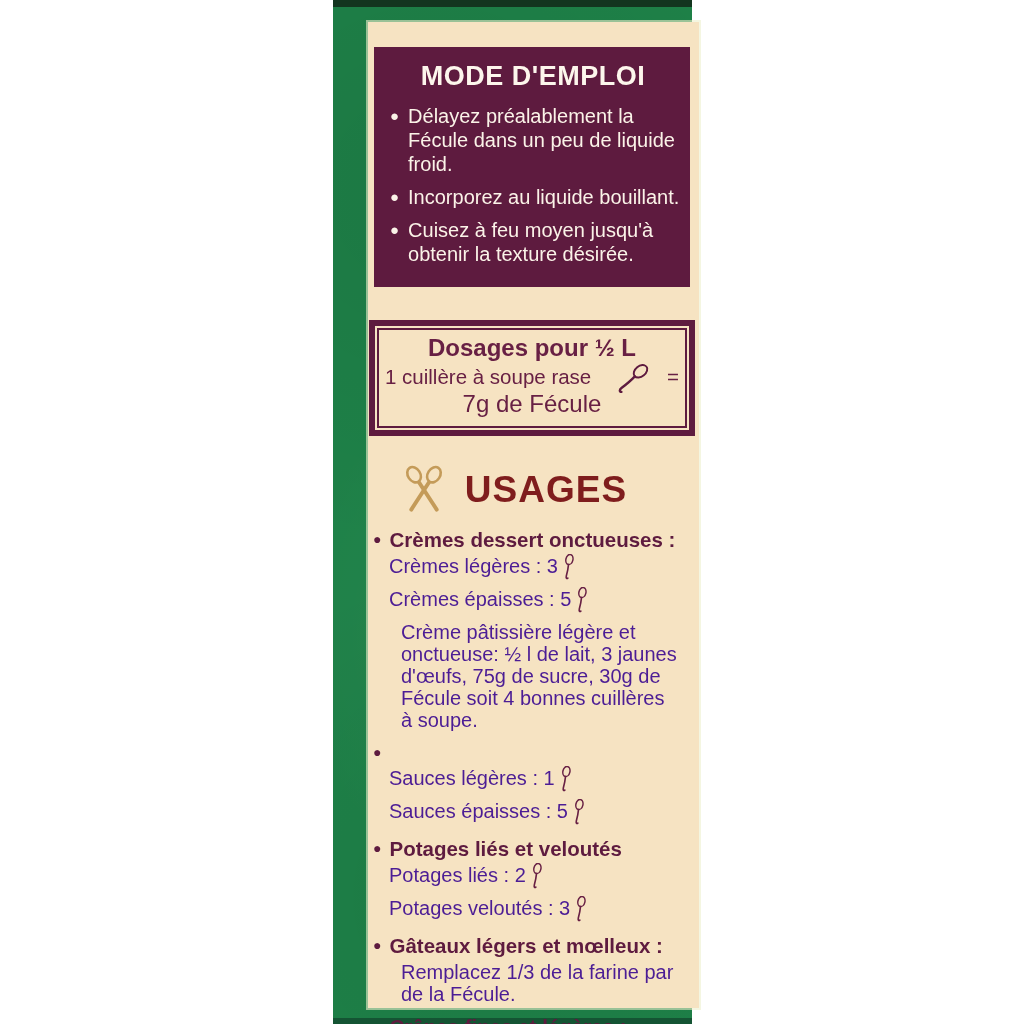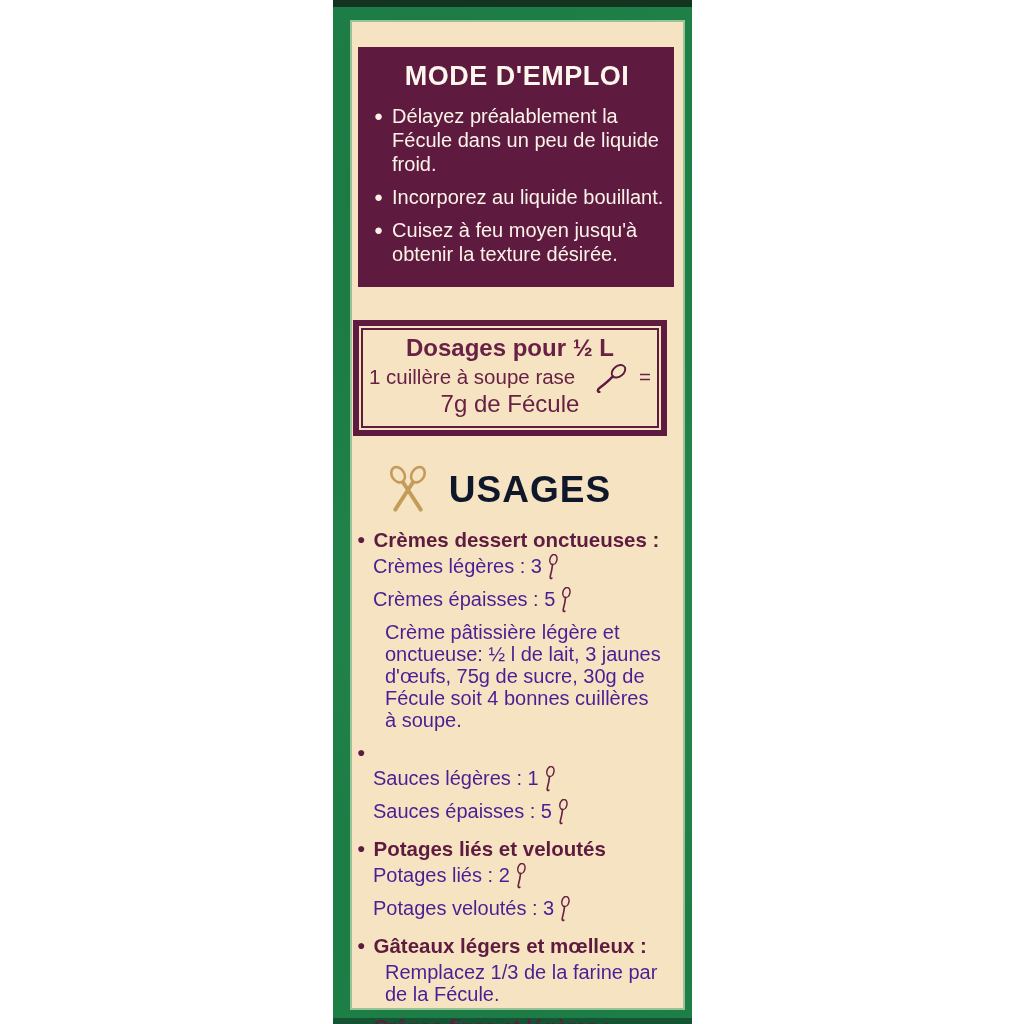--- a/index.html
+++ b/index.html
@@ -12,42 +12,42 @@
     background:
       radial-gradient(circle at 28% 18%, rgba(0,0,0,0.07), transparent 42%),
       radial-gradient(circle at 72% 62%, rgba(255,255,255,0.05), transparent 45%),
       radial-gradient(circle at 45% 88%, rgba(0,0,0,0.06), transparent 38%),
       #1e8148;
     border-top:7px solid #13351f;
     border-bottom:6px solid #145433;
     box-sizing:border-box;
   }
   .cream-panel{
-    position:absolute;left:19px;top:15px;width:331px;height:986px;
+    position:absolute;left:35px;top:15px;width:331px;height:986px;
     background:#f6e3c2;
     box-shadow:0 0 0 2px rgba(236,240,205,0.6);
     box-sizing:border-box;
   }
   
   .mode-box{
     margin:25px 9px 0 6px;background:#5e1b3f;
     padding:14px 10px 12px 12px;box-sizing:border-box;
   }
   .mode-title{
     text-align:center;color:#fdf6ec;font-weight:bold;font-size:27px;
     letter-spacing:0.5px;margin:0 0 12px 0;
   }
   .mode-bullet{
     display:flex;gap:9px;color:#fbf3e8;font-size:20px;line-height:24px;
     margin:0 0 9px 4px;
   }
   .mode-bullet .dot{font-size:15px;line-height:24px;flex:0 0 auto;}
   
   .dosage-box{
-    margin:33px 16px 0 1px;border:6px solid #5e1b3f;padding:2px;
+    margin:33px 4px 0 1px;border:6px solid #5e1b3f;padding:2px;
     box-sizing:border-box;
   }
   .dosage-inner{
     border:2px solid #5e1b3f;padding:4px 6px 8px;text-align:center;
     color:#682044;
   }
   .dosage-title{font-weight:bold;font-size:24px;margin:0;}
   .dosage-line1{
     display:flex;align-items:center;justify-content:space-between;
     font-size:20.5px;margin-top:3px;white-space:nowrap;
@@ -56,21 +56,21 @@
   .spoon-lg{
     width:22px;height:42px;transform:rotate(38deg);
     margin:-14px 3px -20px 7px;flex:0 0 auto;
   }
   
   .usages-header{
     margin-top:26px;display:flex;align-items:center;justify-content:center;
     gap:13px;transform:translateX(-22px);
   }
   .usages-title{
-    color:#0f172a;font-weight:bold;font-size:37px;letter-spacing:1px;margin:0;
+    color:#7f1d1d;font-weight:bold;font-size:37px;letter-spacing:1px;margin:0;
   }
   .crossed-spoons{width:56px;height:56px;flex:0 0 auto;}
   
   .sections{margin-top:9px;padding:0 8px 0 5px;}
   .section{margin-top:10px;}
   .section-heading{
     display:flex;gap:8px;color:#5e1b3f;font-weight:bold;font-size:20.5px;
     line-height:24px;margin:0;
   }
   .section-heading .dot{font-size:14px;line-height:23px;flex:0 0 auto;}

